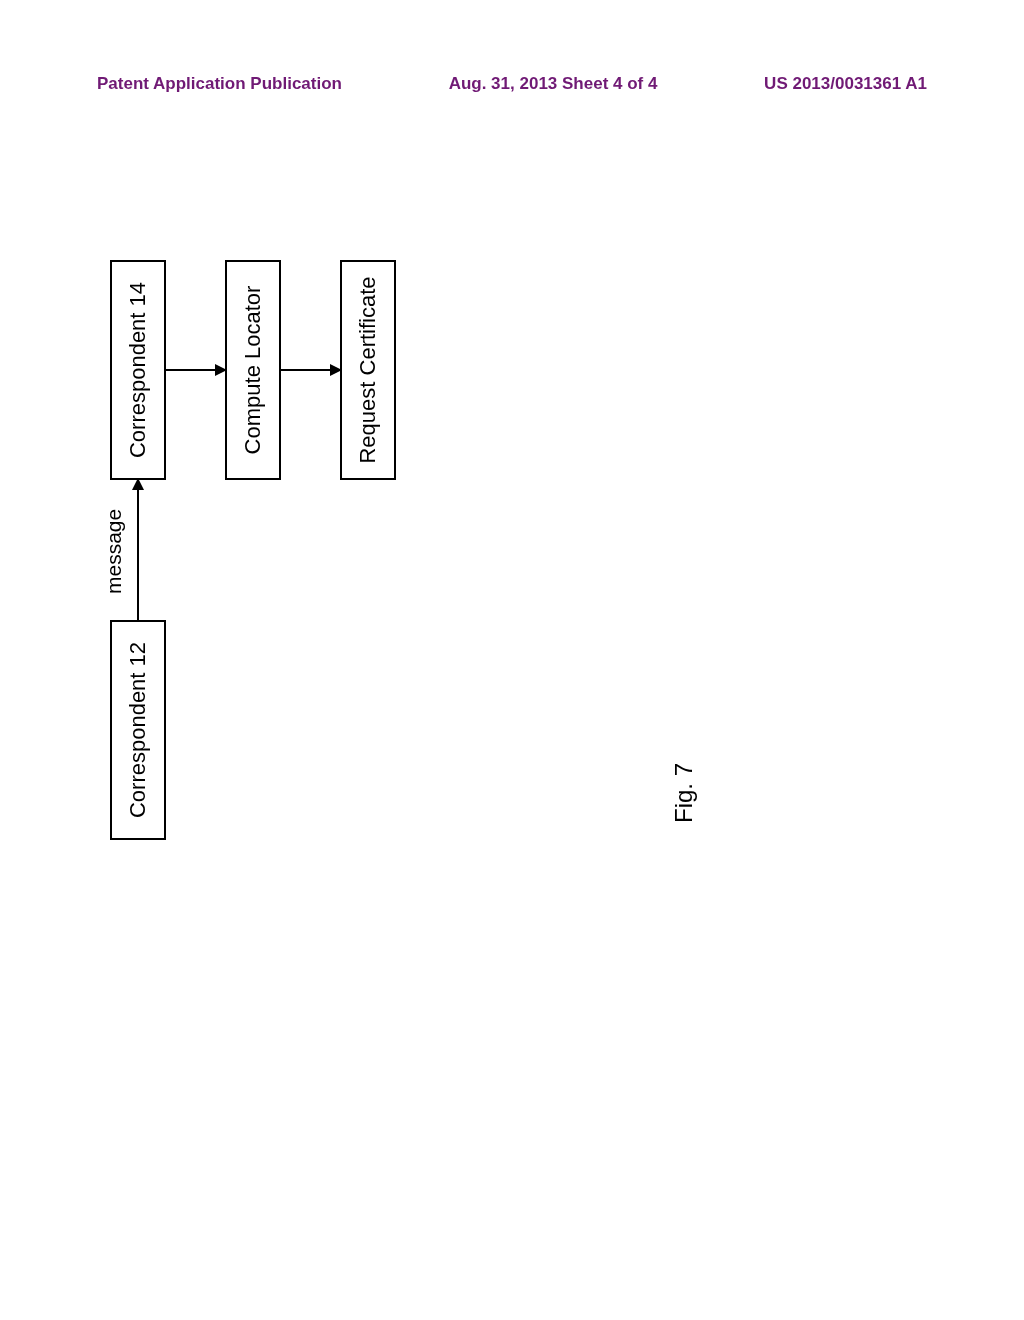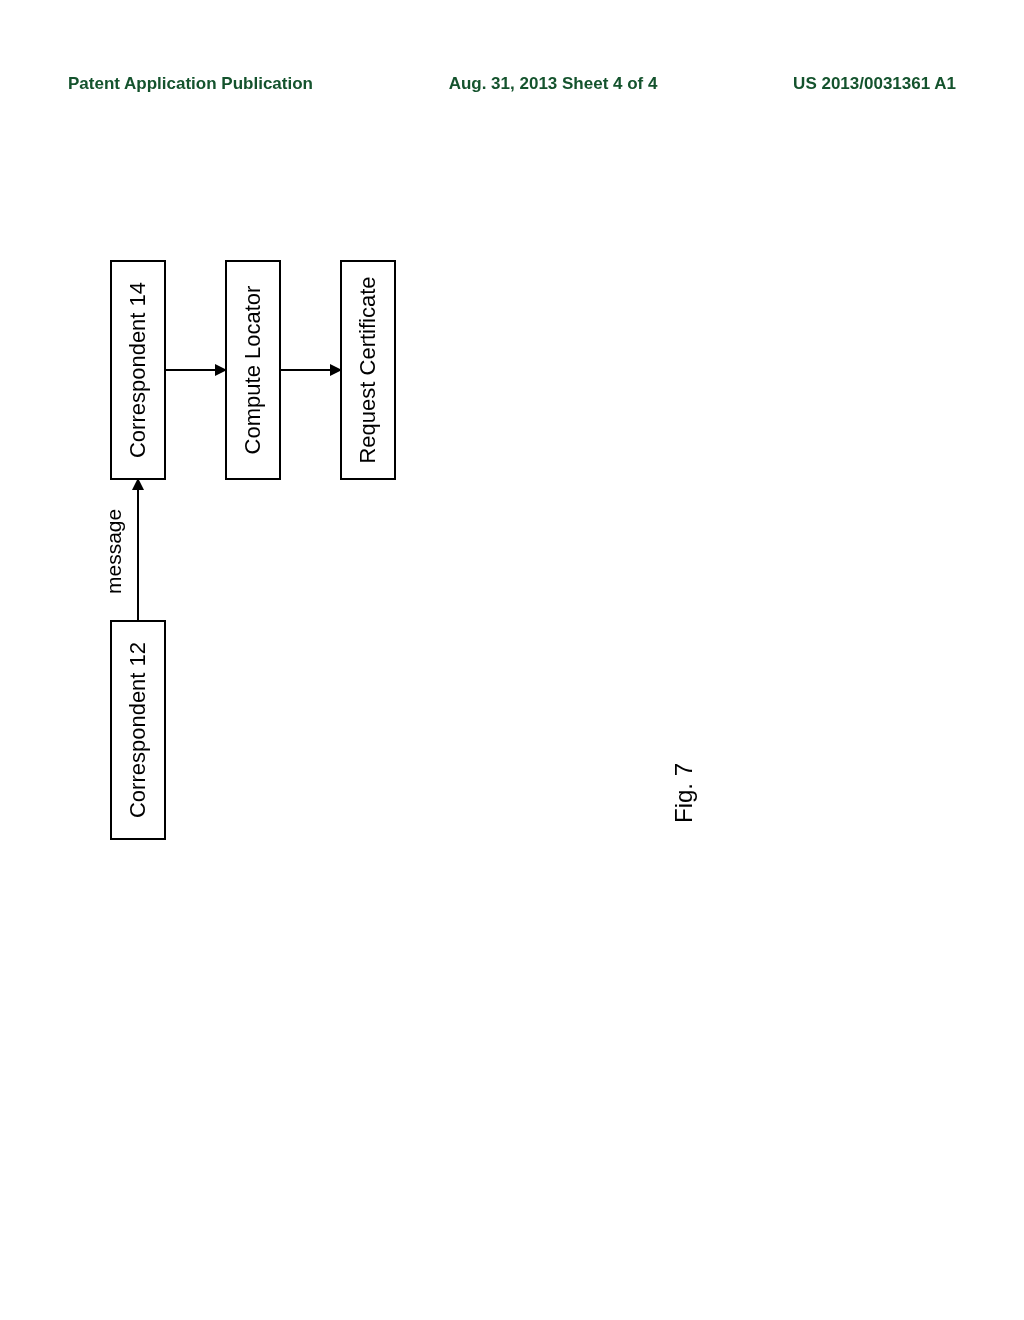--- a/index.html
+++ b/index.html
@@ -14,24 +14,24 @@
       font-family: Arial, Helvetica, sans-serif;
       position: relative;
     }
     .header {
       position: absolute;
       top: 74px;
       left: 0;
       width: 100%;
       display: flex;
       justify-content: space-between;
-      padding: 0 68px;
+      padding: 0 97px;
       font-size: 17px;
       font-weight: bold;
-      color: #14532d;
+      color: #701a75;
     }
     .header-left {
       text-align: left;
     }
     .header-center {
       text-align: center;
     }
     .header-right {
       text-align: center;
     }

